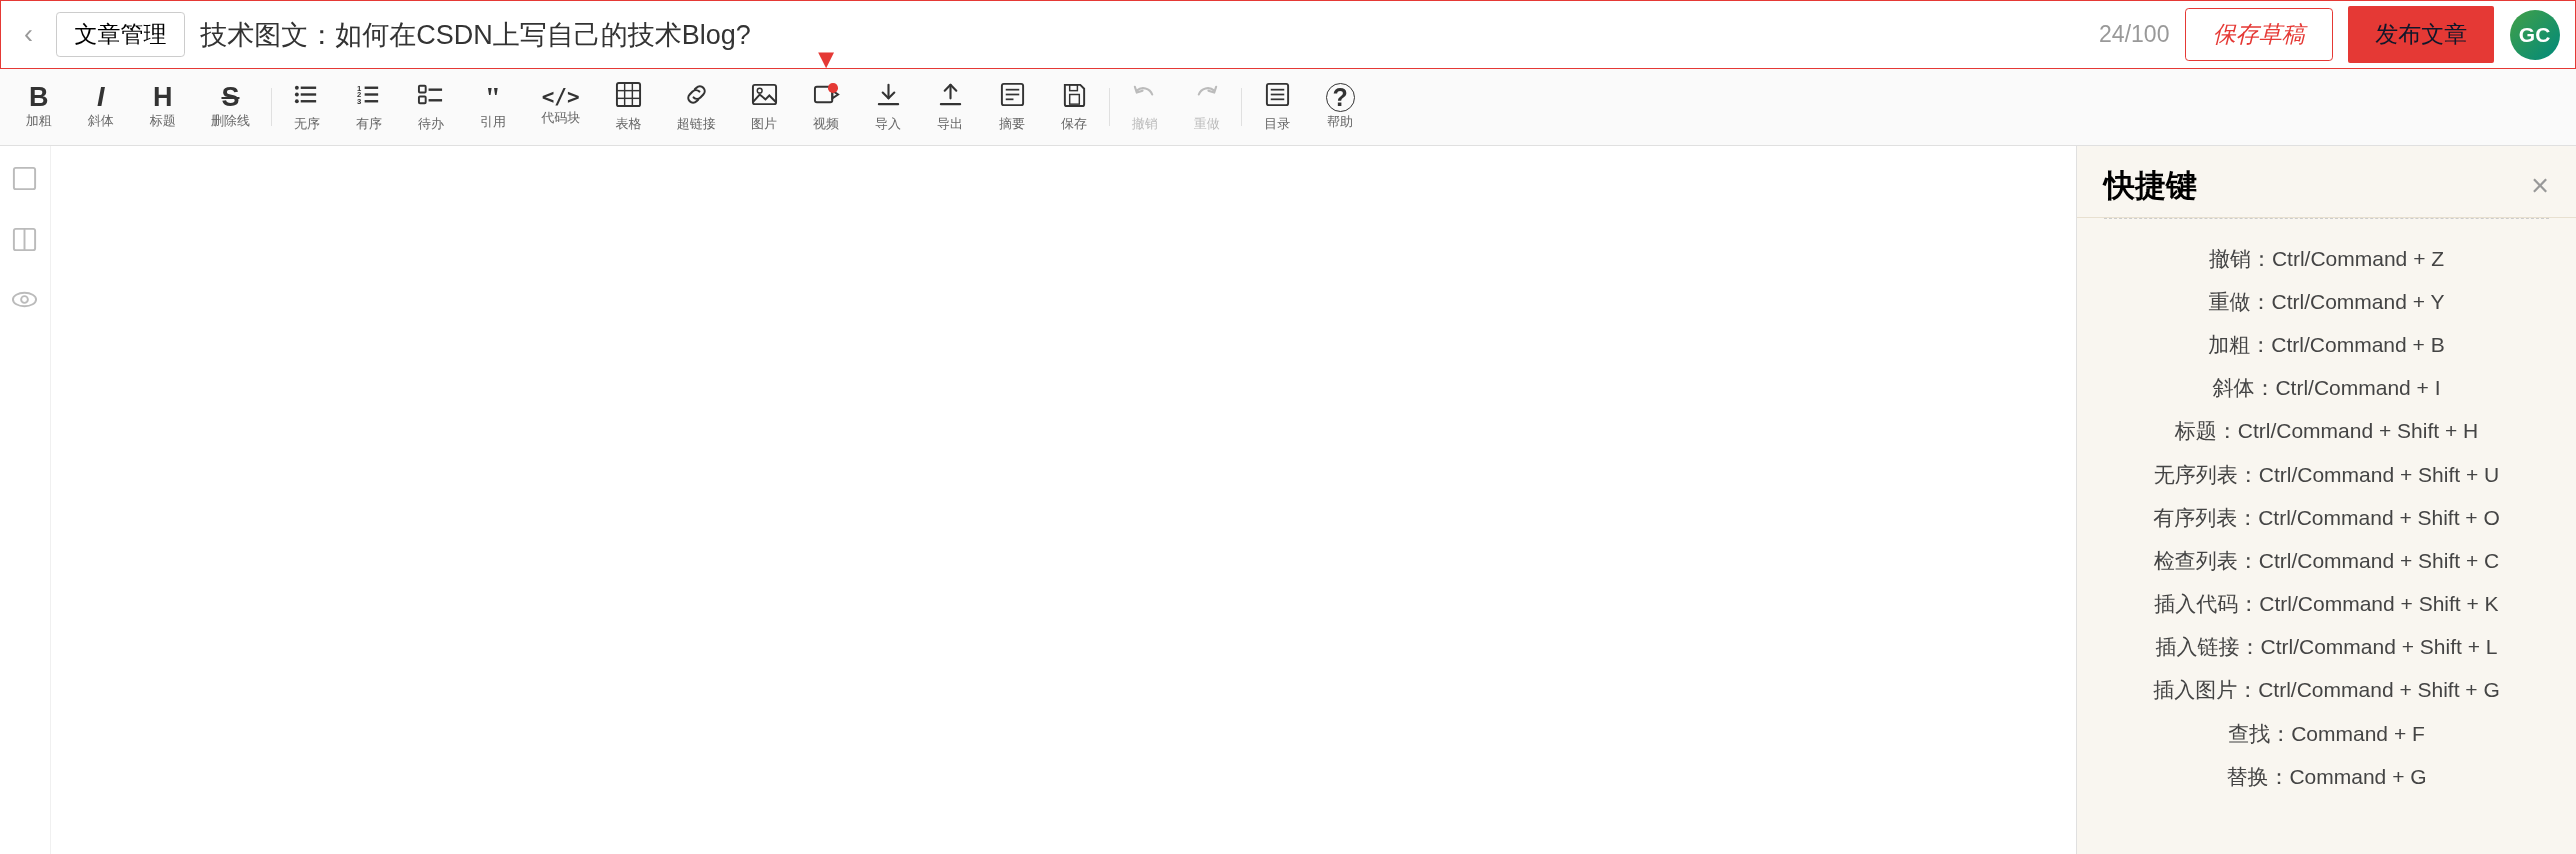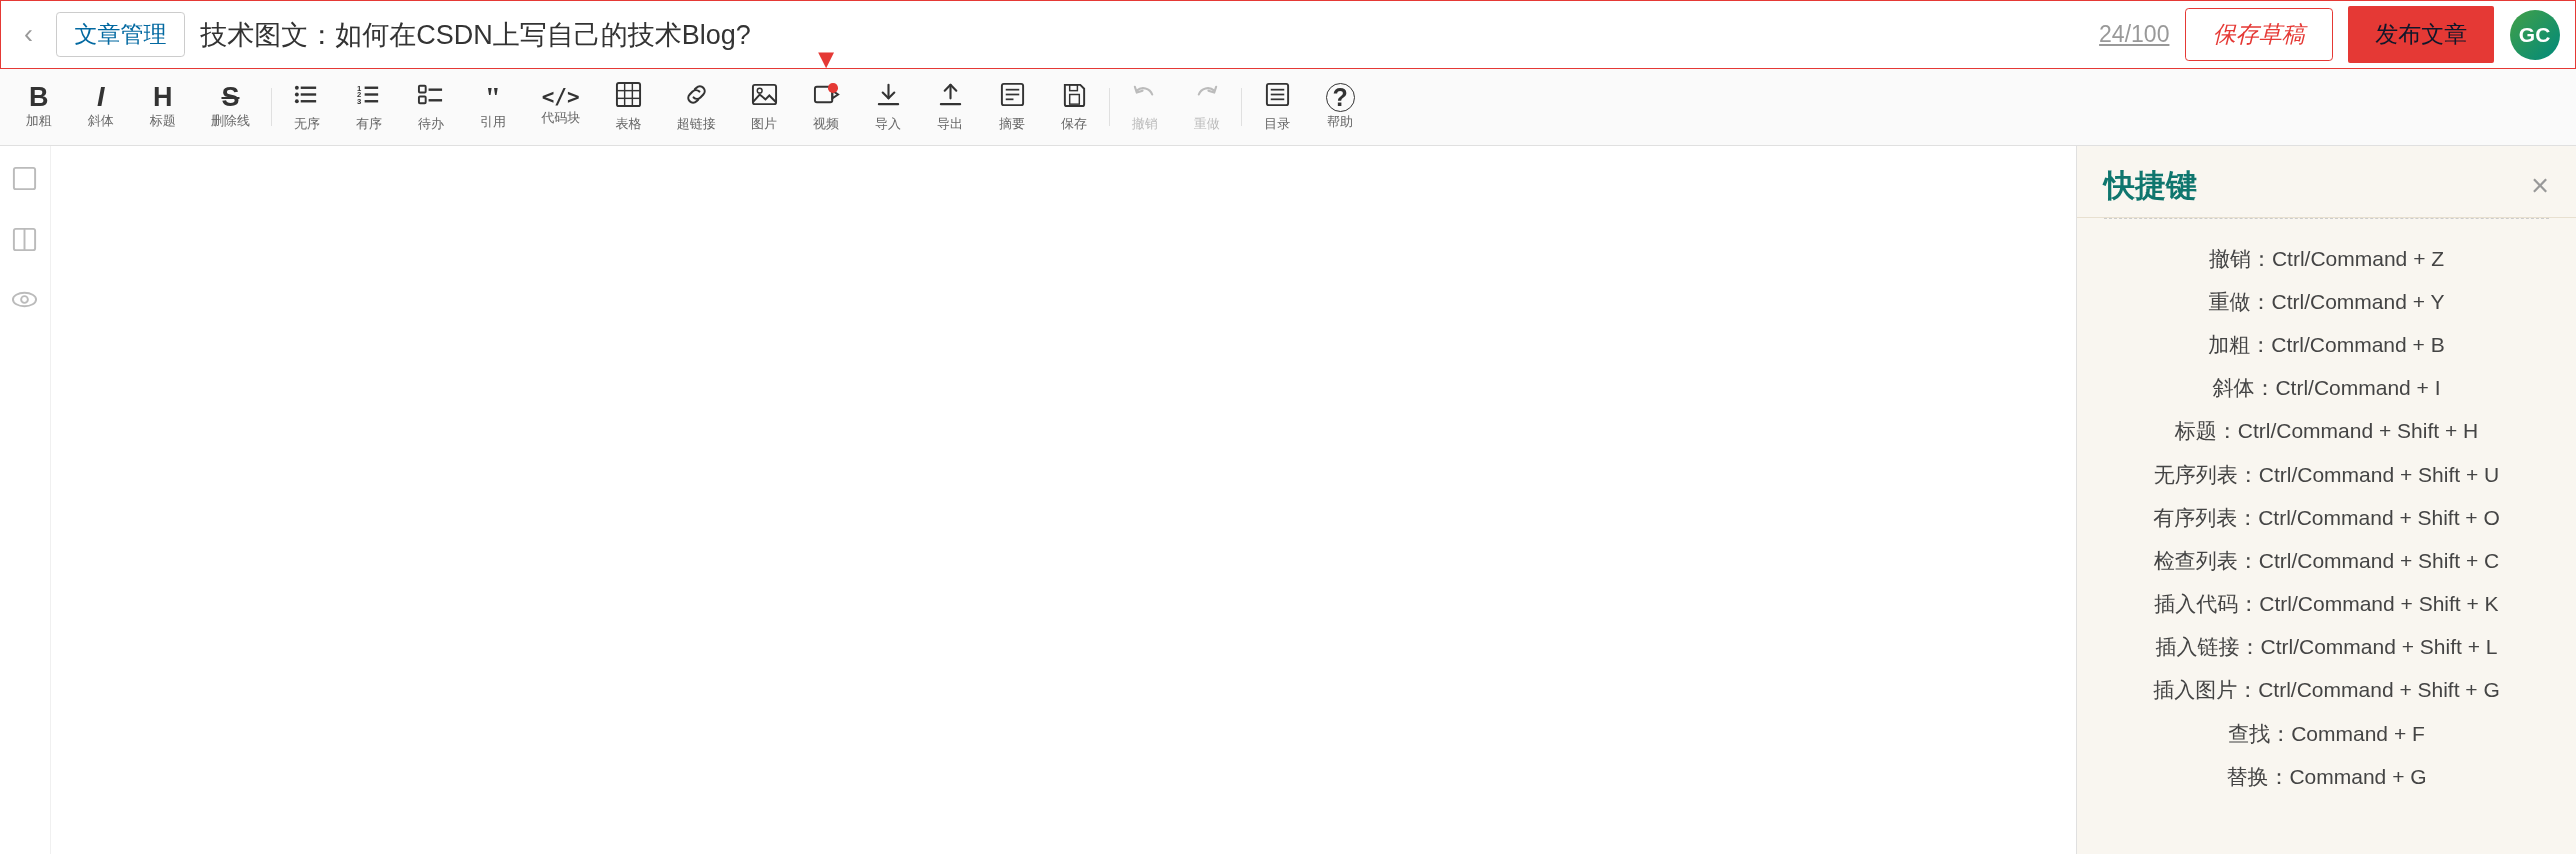--- a/index.html
+++ b/index.html
@@ -29,38 +29,37 @@
       cursor: pointer;
       padding: 3.8px 7.7px;
     }
 
     .header-tag {
       background: #fff;
       border: 1px solid #ccc;
       border-radius: 3.8px;
       padding: 5.8px 17.3px;
       font-size: 23px;
-      color: #0369a1;
+      color: #000000;
       white-space: nowrap;
     }
 
     .header-title-input {
       flex: 1;
       border: none;
       outline: none;
       font-size: 27px;
       color: #333;
       background: transparent;
     }
 
     .header-count {
       color: #999;
       font-size: 23px;
       white-space: nowrap;
-      text-decoration: underline;
     }
 
     .btn-save-draft {
       border: 1.4px solid #e53935;
       color: #e53935;
       background: #fff;
       border-radius: 3.8px;
       padding: 9.6px 27px;
       font-size: 23px;
       cursor: pointer;
@@ -188,21 +187,21 @@
       display: flex;
       align-items: center;
       justify-content: space-between;
       padding: 19px 27px 9.6px;
       border-bottom: 1px solid #e8e0d0;
     }
 
     .right-panel-title {
       font-size: 31px;
       font-weight: bold;
-      color: #0f766e;
+      color: #000000;
     }
 
     .right-panel-close {
       font-size: 31px;
       color: #999;
       cursor: pointer;
     }
 
     .right-panel-divider {
       border: none;

